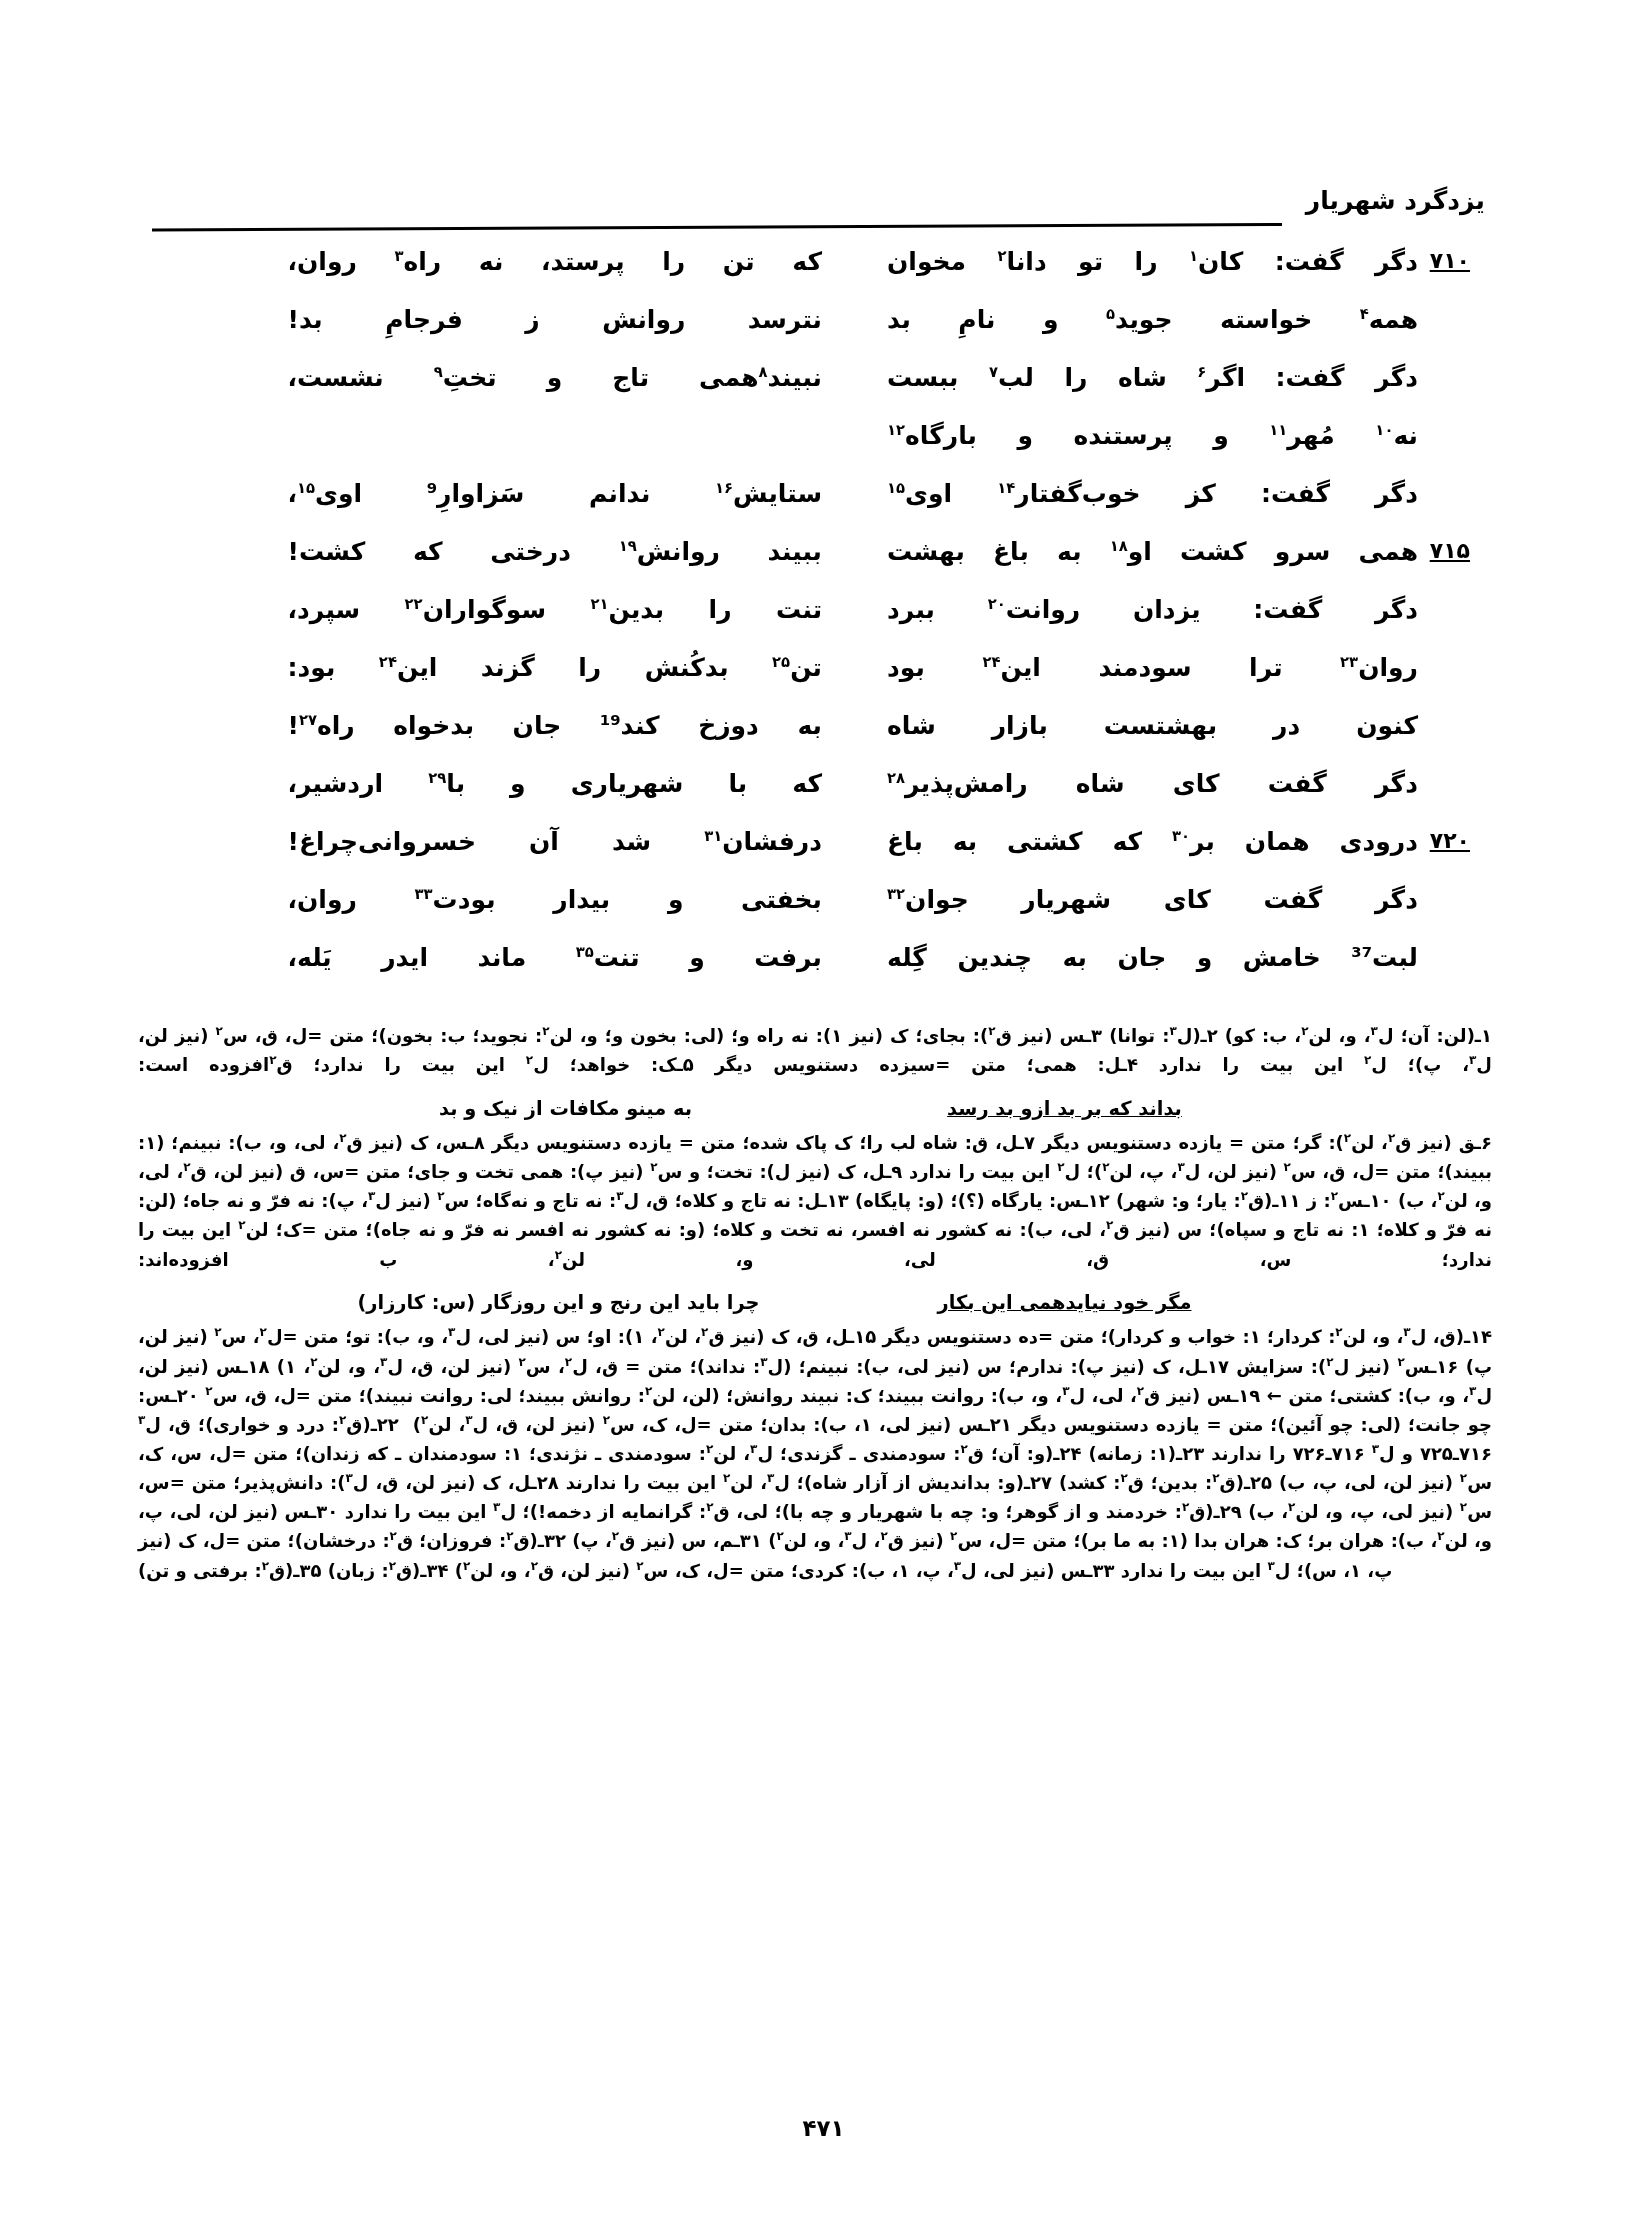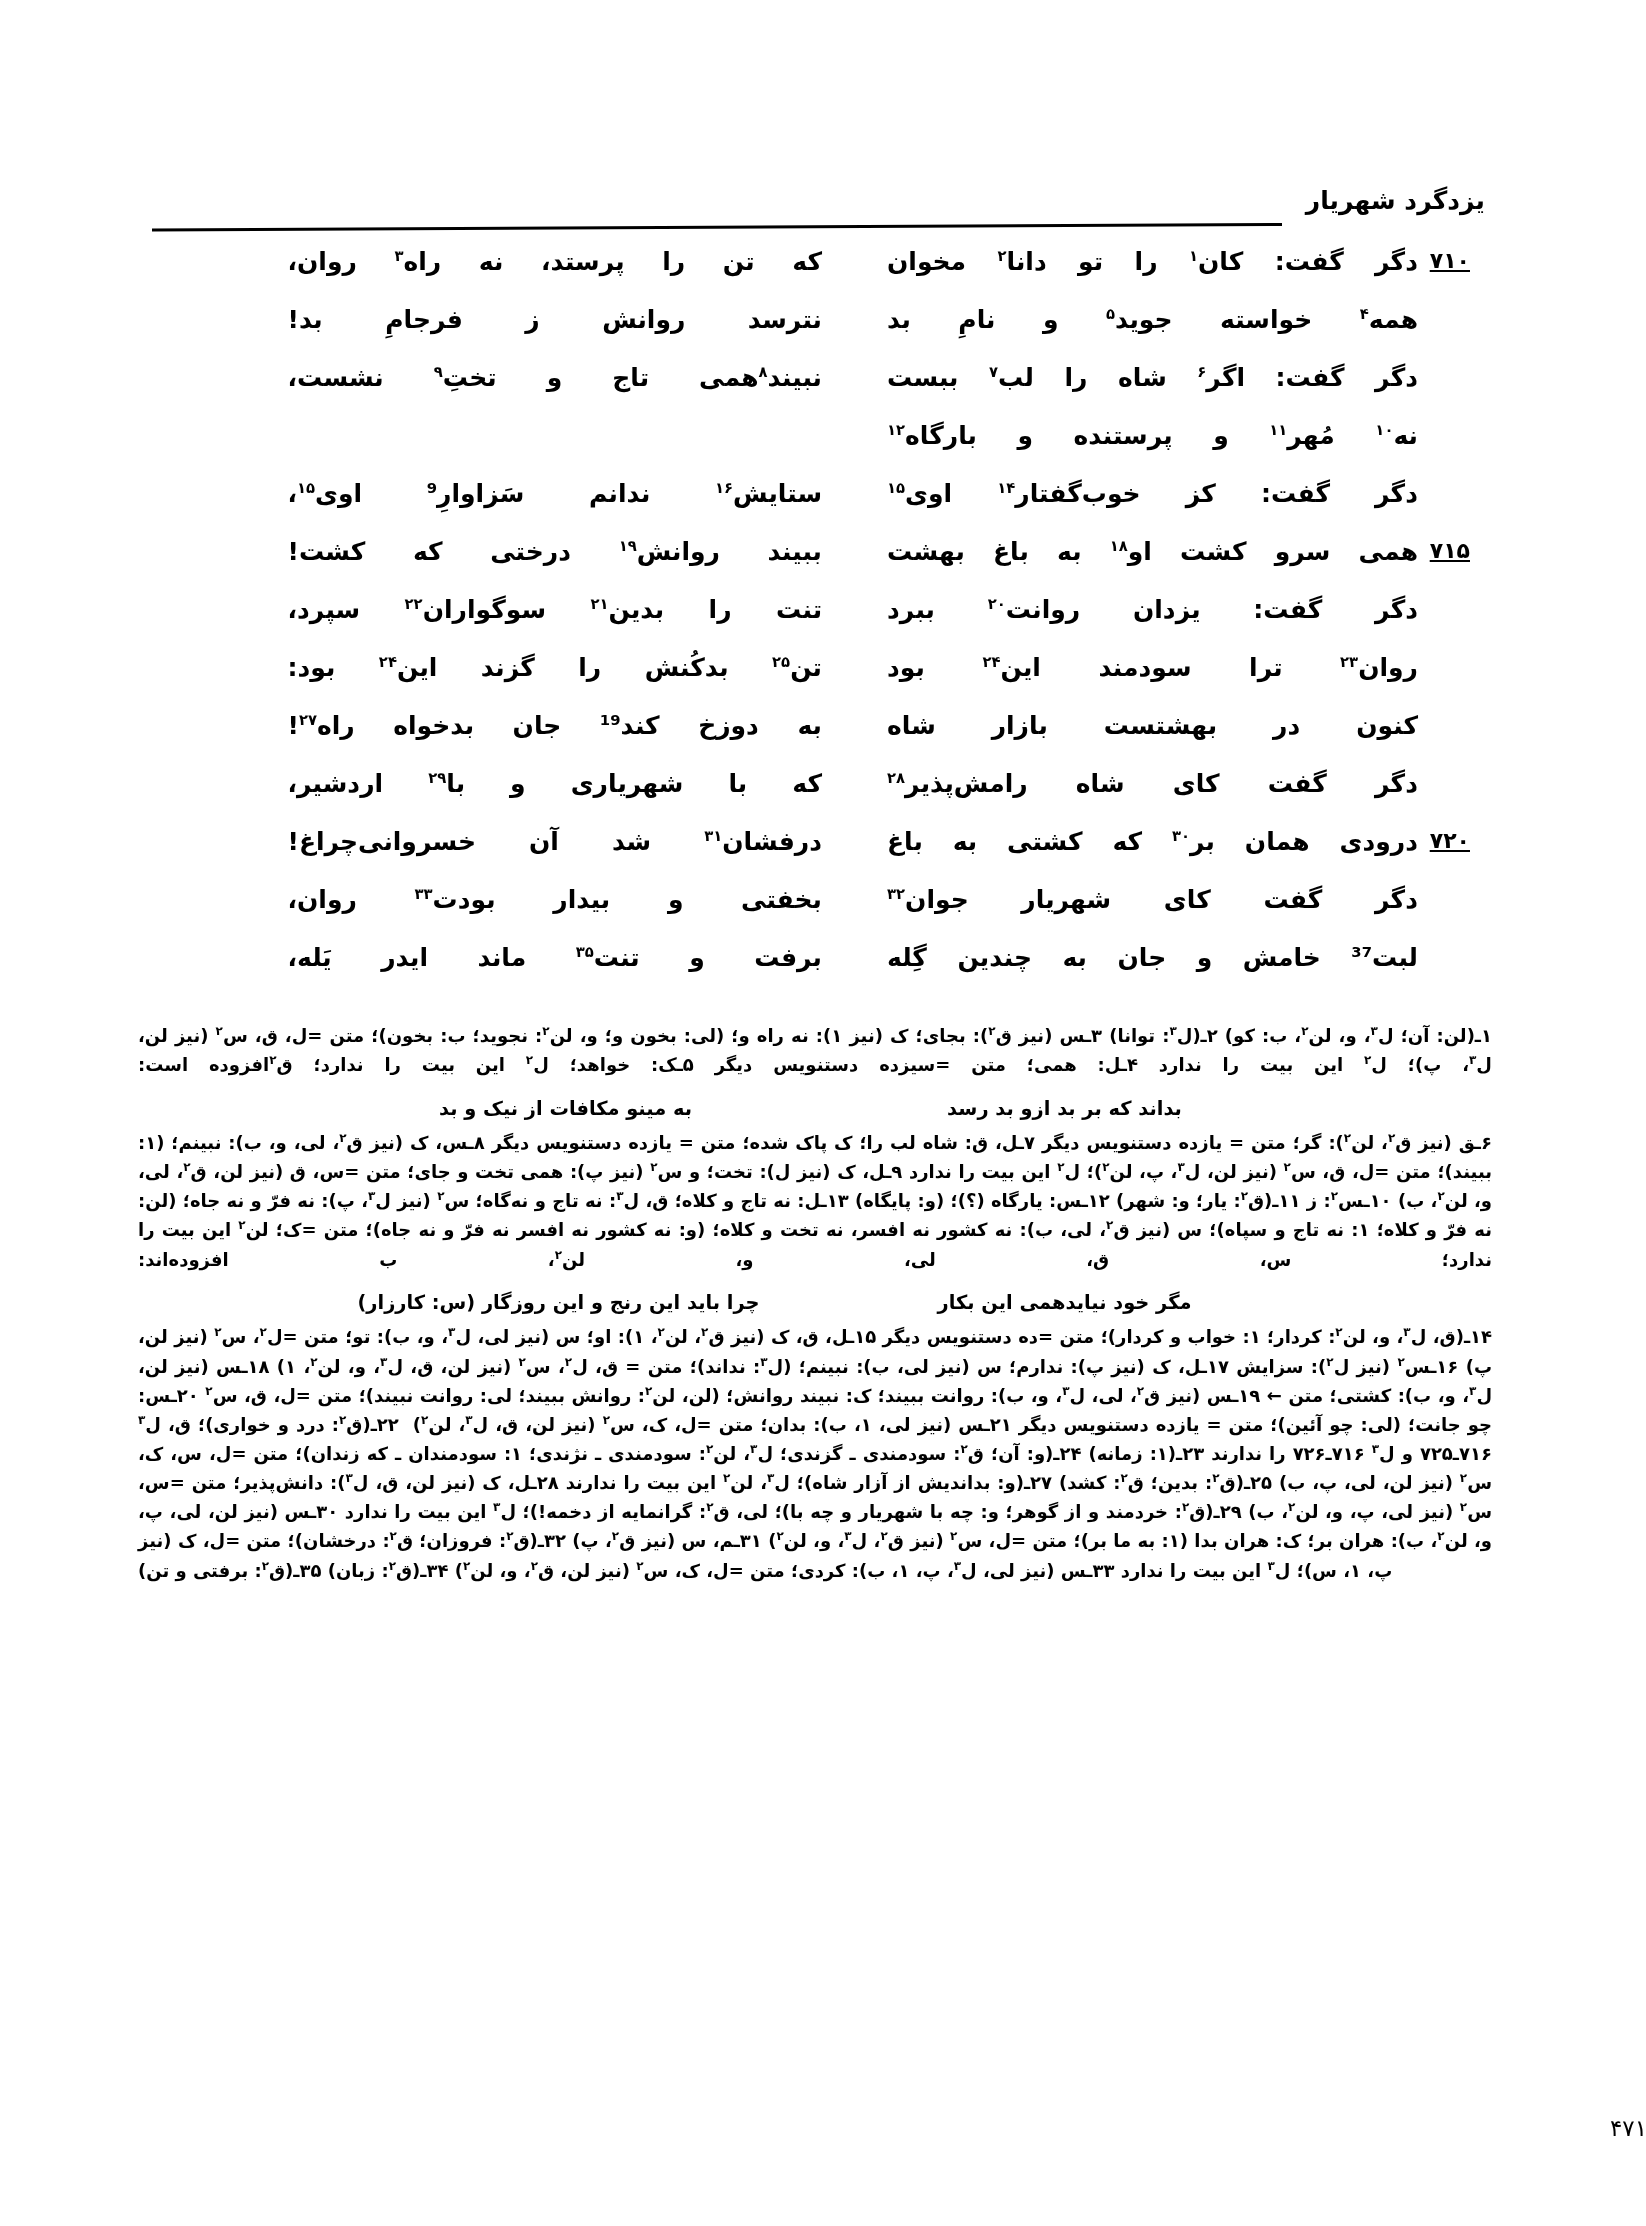--- a/index.html
+++ b/index.html
@@ -126,30 +126,31 @@
     font-weight:bold;
     margin:5.5px 0 3.7px 0;
     text-align-last:auto;
   }
   .app-verse .h{
     width:388px;
     text-align:center;
     white-space:nowrap;
     margin-top:8px;
   }
-  .app-verse .h.rt{margin-left:111px;}
+  .app-verse .h.rt{margin-left:111px;text-decoration:underline;}
 
   
   .folio{
     position:absolute;
     bottom:85px;
     left:0;
     right:0;
+    text-align:center;
     font-size:23px;
-    font-weight:normal;
+    font-weight:bold;
     letter-spacing:0.9px;
   }
 </style>
 </head>
 <body>
 
 <div class="page">
 
   <div class="runhead">
     <div class="runhead-title">یزدگرد شهریار</div>

